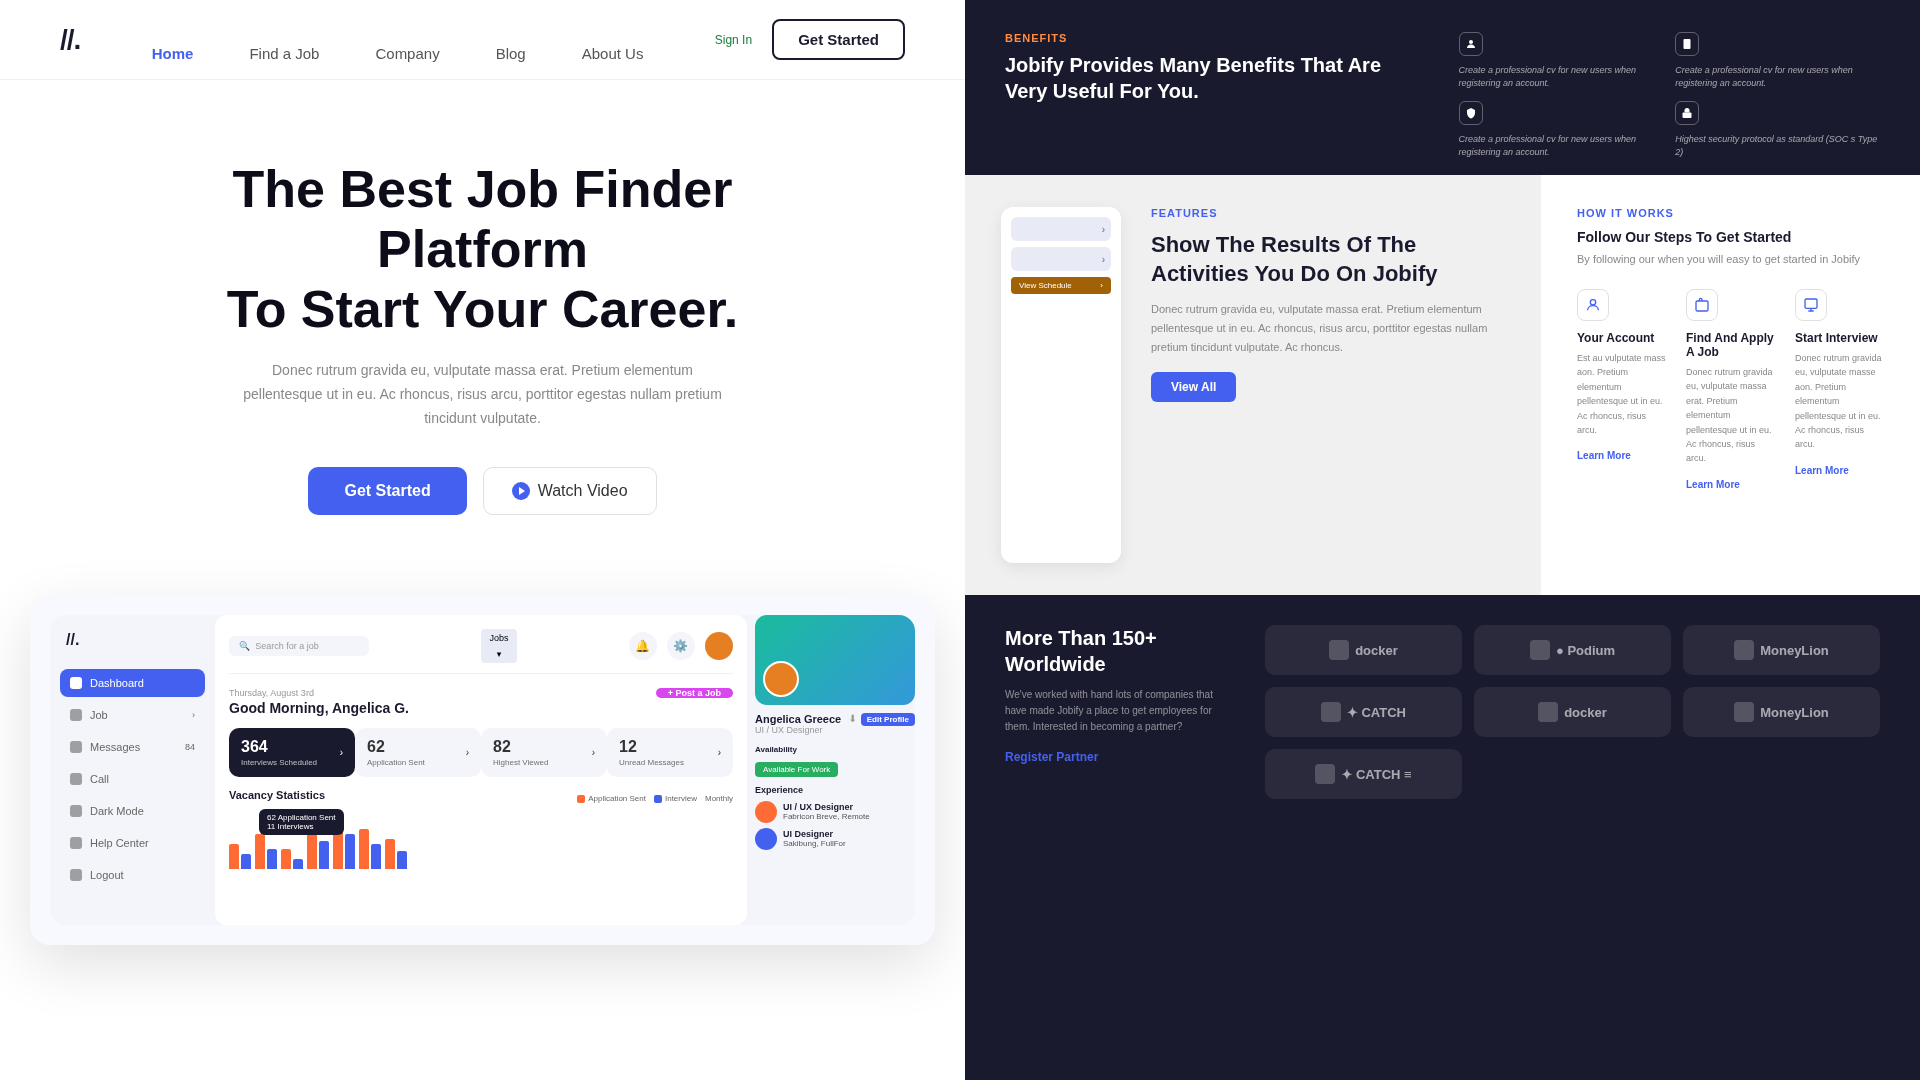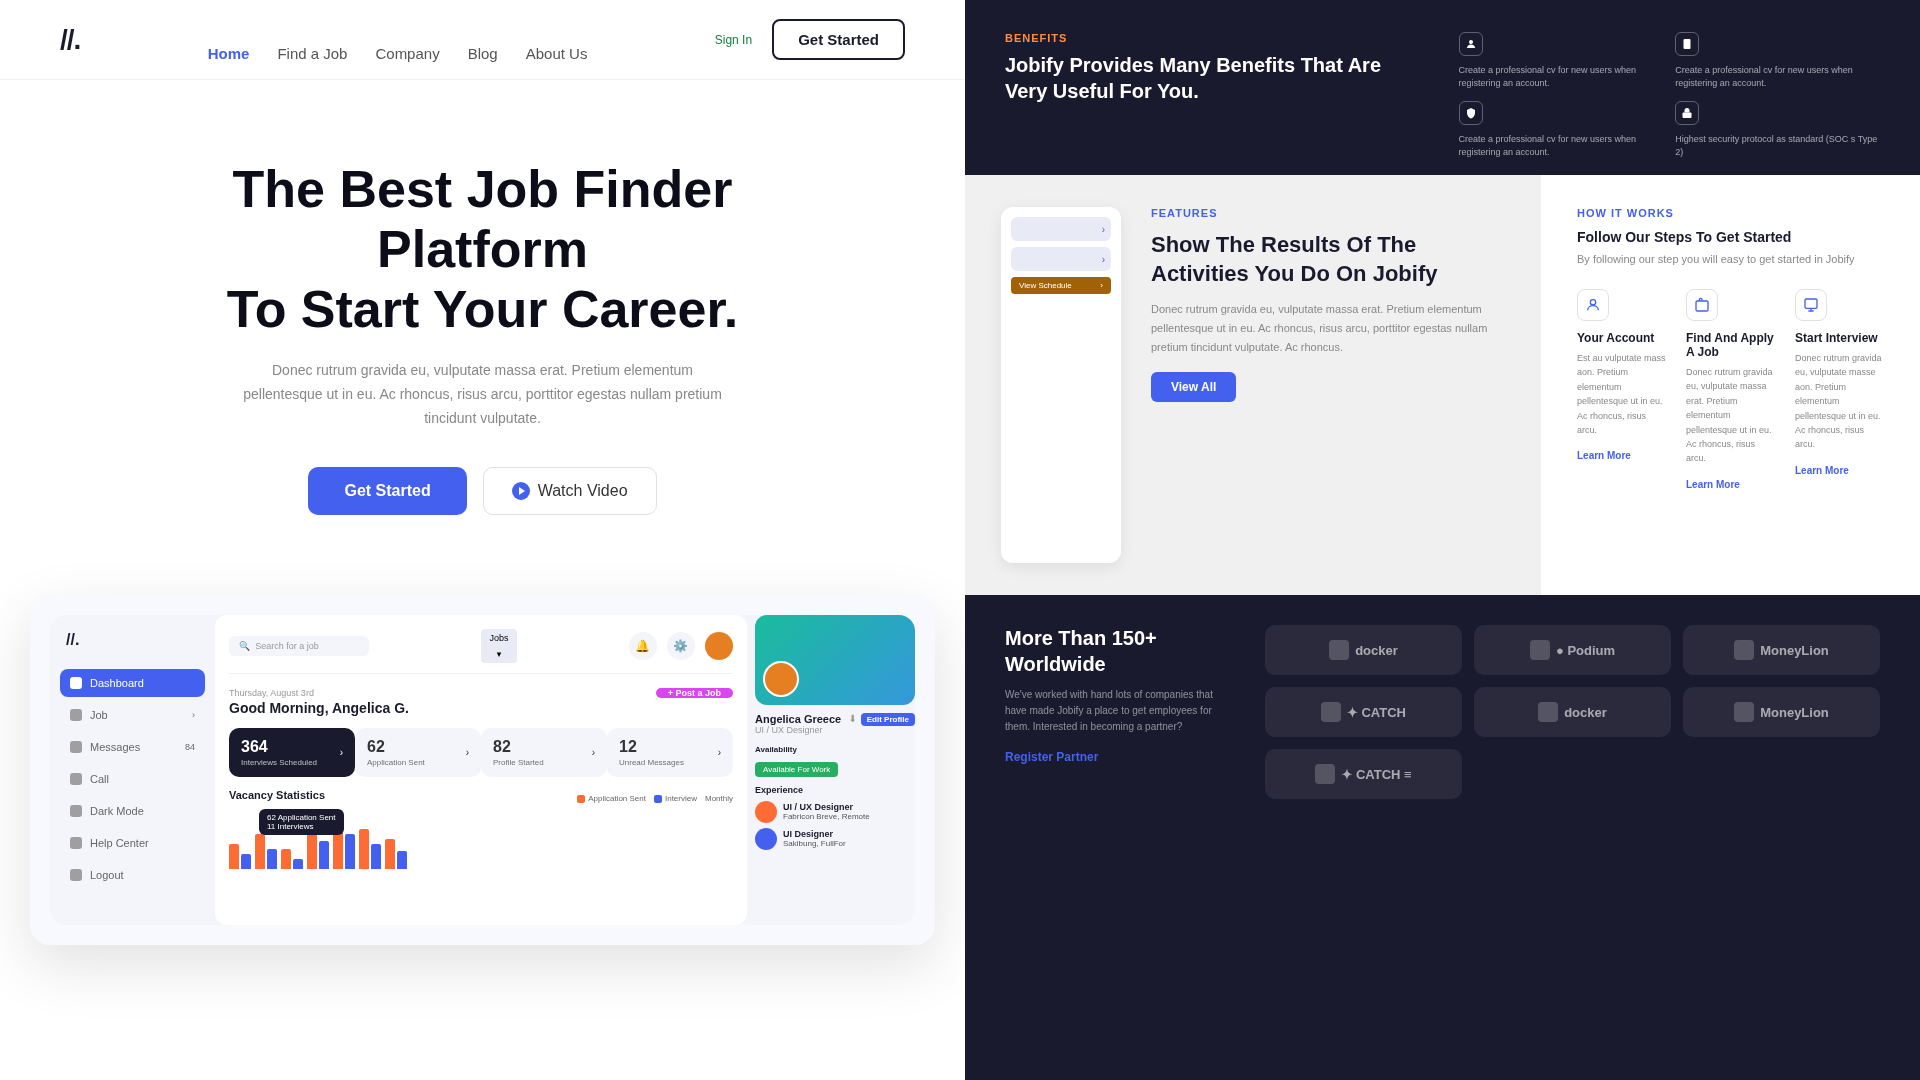--- a/index.html
+++ b/index.html
@@ -32,21 +32,21 @@
       border-bottom: 1px solid #f0f0f0;
     }
     .logo {
       font-size: 28px;
       font-weight: 900;
       color: #1a1a2e;
       letter-spacing: -1px;
     }
     .nav-links {
       display: flex;
-      gap: 28px;
+      gap: 56px;
       list-style: none;
       margin-top: 28px;
     }
     .nav-links li a {
       text-decoration: none;
       color: #555;
       font-size: 15px;
       font-weight: 400;
     }
     .nav-links li a.active {
@@ -393,20 +393,21 @@
       display: flex;
       align-items: center;
       justify-content: center;
       margin-bottom: 4px;
     }
     .benefit-icon svg { width: 12px; height: 12px; fill: #fff; }
     .benefit-text {
       font-size: 9px;
       color: rgba(255,255,255,0.6);
       line-height: 1.4;
+      font-style: italic;
     }
 
     
     .right-mid {
       display: flex;
       height: 420px;
       flex-shrink: 0;
     }
 
     
@@ -753,21 +754,21 @@
           <div class="db-stat-card light">
             <div>
               <div class="db-stat-num">62</div>
               <div class="db-stat-label">Application Sent</div>
             </div>
             <span class="db-stat-arrow">›</span>
           </div>
           <div class="db-stat-card light">
             <div>
               <div class="db-stat-num">82</div>
-              <div class="db-stat-label">Profile Started</div>
+              <div class="db-stat-label">Highest Viewed</div>
             </div>
             <span class="db-stat-arrow">›</span>
           </div>
           <div class="db-stat-card light">
             <div>
               <div class="db-stat-num">12</div>
               <div class="db-stat-label">Unread Messages</div>
             </div>
             <span class="db-stat-arrow">›</span>
           </div>
@@ -926,21 +927,21 @@
         <div class="features-tag">FEATURES</div>
         <div class="features-title">Show The Results Of The Activities You Do On Jobify</div>
         <div class="features-desc">Donec rutrum gravida eu, vulputate massa erat. Pretium elementum pellentesque ut in eu. Ac rhoncus, risus arcu, porttitor egestas nullam pretium tincidunt vulputate. Ac rhoncus.</div>
         <button class="view-all-btn">View All</button>
       </div>
     </div>
 
     <div class="how-section">
       <div class="how-tag">HOW IT WORKS</div>
       <div class="how-title">Follow Our Steps To Get Started</div>
-      <div class="how-subtitle">By following our step you will easy to get started in Jobify</div>
+      <div class="how-subtitle">By following our when you will easy to get started in Jobify</div>
       <div class="how-steps">
         <div class="how-step">
           <div class="how-step-icon">
             <svg viewBox="0 0 24 24" fill="none" stroke="#4361ee" stroke-width="2">
                 <circle cx="12" cy="8" r="4"></circle>
                 <path d="M4 20c0-4 3.6-7 8-7s8 3 8 7"></path>
               </svg>
           </div>
           <div class="how-step-title">Your Account</div>
           <div class="how-step-desc">Est au vulputate mass aon. Pretium elementum pellentesque ut in eu. Ac rhoncus, risus arcu.</div>

